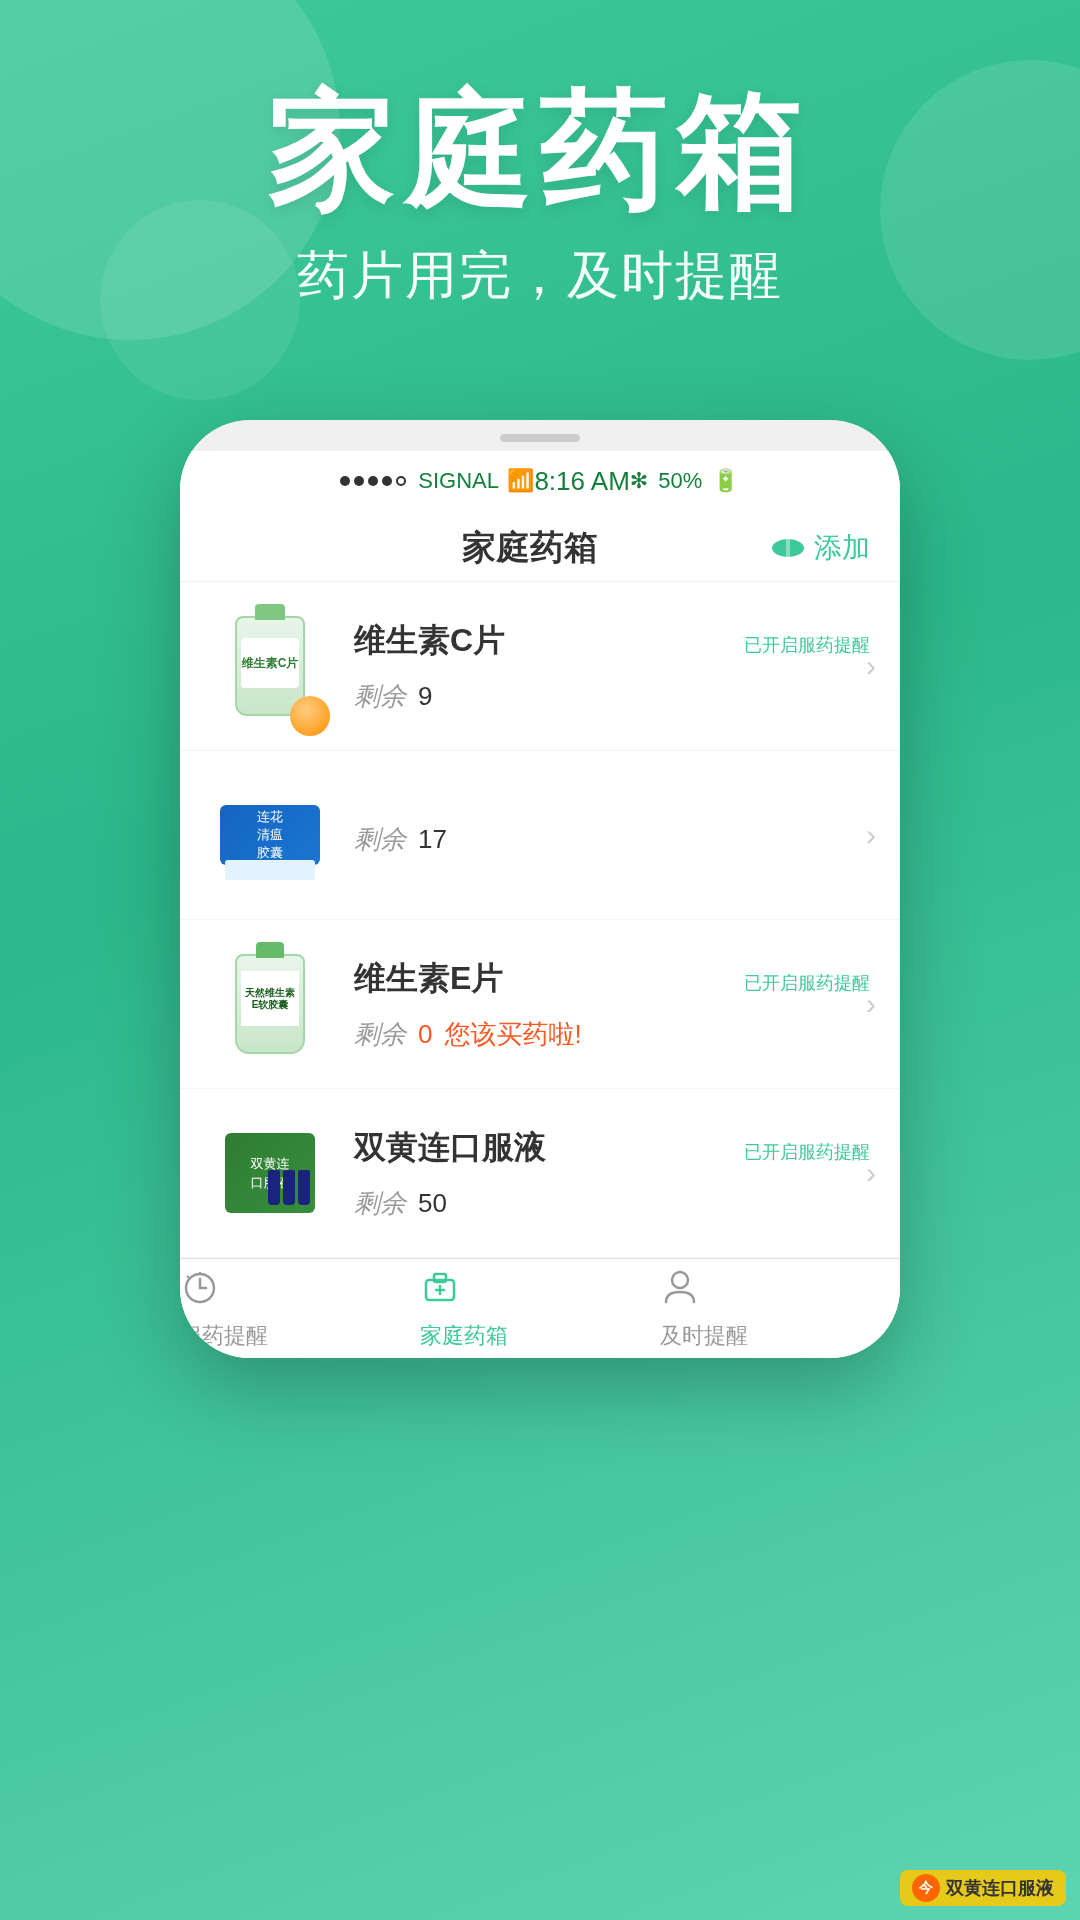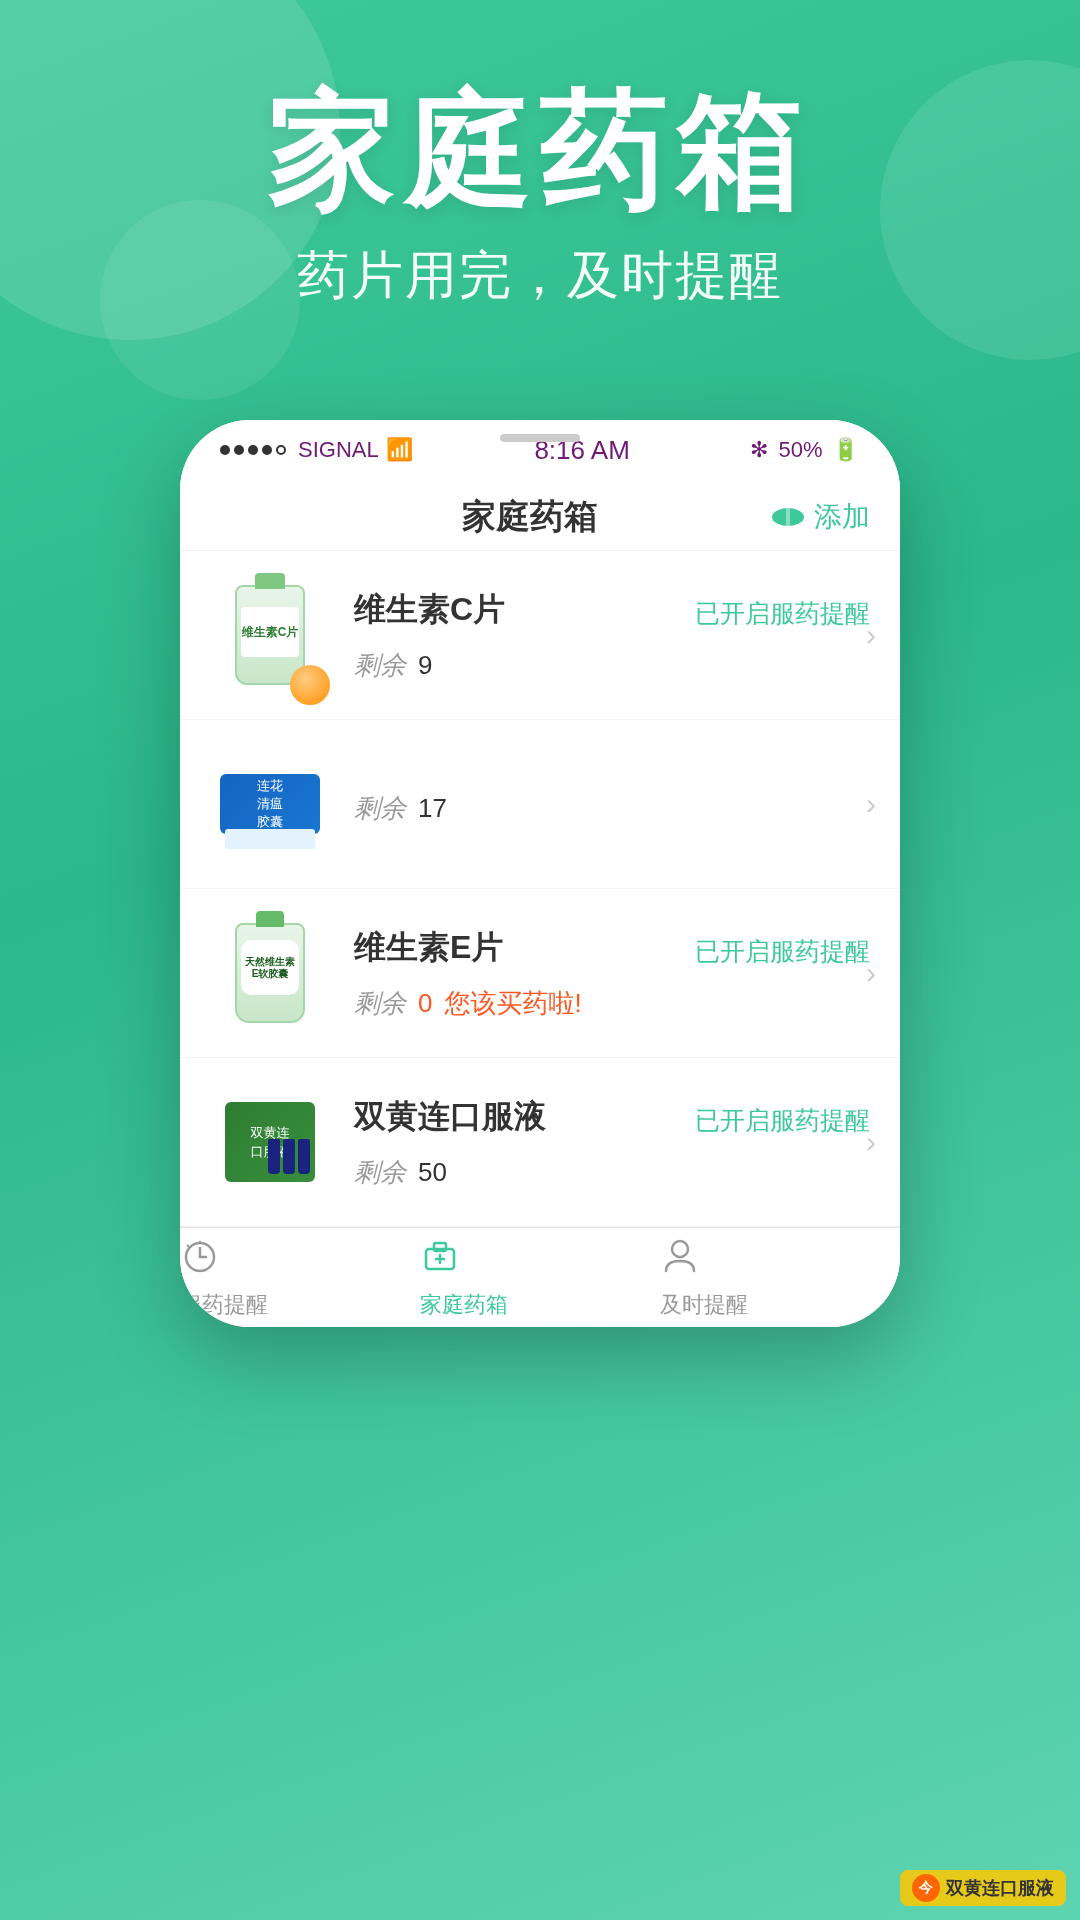--- a/index.html
+++ b/index.html
@@ -93,24 +93,25 @@
       overflow: hidden;
       position: relative;
     }
 
     
     .phone-notch-bar {
       background: #fff;
       height: 60px;
       display: flex;
       align-items: center;
-      justify-content: space-between;
+      justify-content: center;
       padding: 0 40px;
       font-size: 24px;
-      color: #701a75;
+      color: #15803d;
+      margin-top: 31px;
     }
     .notch-bar-left {
       display: flex;
       align-items: center;
       gap: 8px;
     }
     .signal-dots {
       display: flex; gap: 4px; align-items: center;
     }
     .signal-dot {
@@ -248,21 +249,21 @@
       position: absolute;
       top: -14px; left: 50%; transform: translateX(-50%);
       width: 28px; height: 16px;
       background: #66bb6a;
       border-radius: 4px 4px 0 0;
     }
     .ve-bottle-label {
       position: absolute;
       top: 15px; left: 4px; right: 4px;
       background: #fff;
-      border-radius: 10px;
+      border-radius: 0;
       height: 55px;
       display: flex; align-items: center; justify-content: center;
       font-size: 10px; color: #1b5e20; font-weight: bold; text-align: center;
       line-height: 1.2; padding: 2px;
     }
 
     .med-img-shuanghuang {
       width: 120px; height: 120px;
       flex-shrink: 0;
       display: flex; align-items: center; justify-content: center;
@@ -300,21 +301,21 @@
       font-weight: 600;
       color: #333;
       margin-bottom: 8px;
     }
     .med-name-row {
       display: flex;
       align-items: center;
       justify-content: space-between;
     }
     .med-reminder {
-      font-size: 25px;
+      font-size: 18px;
       color: #3EC99A;
     }
     .med-count-row {
       display: flex;
       align-items: center;
       gap: 12px;
       margin-top: 8px;
     }
     .med-count-label {
       font-size: 26px;

